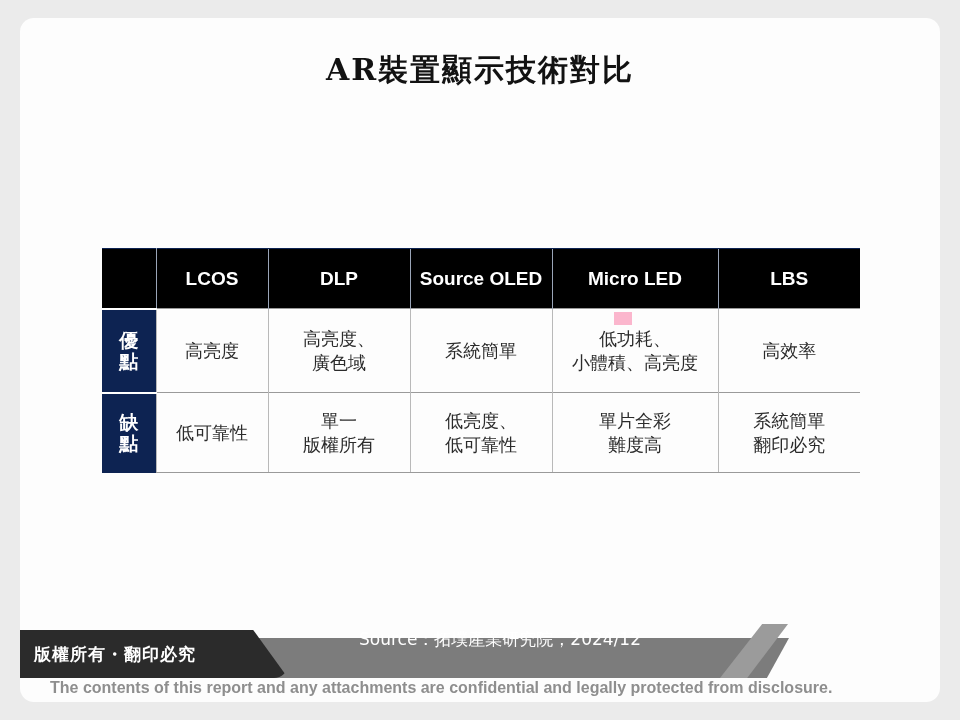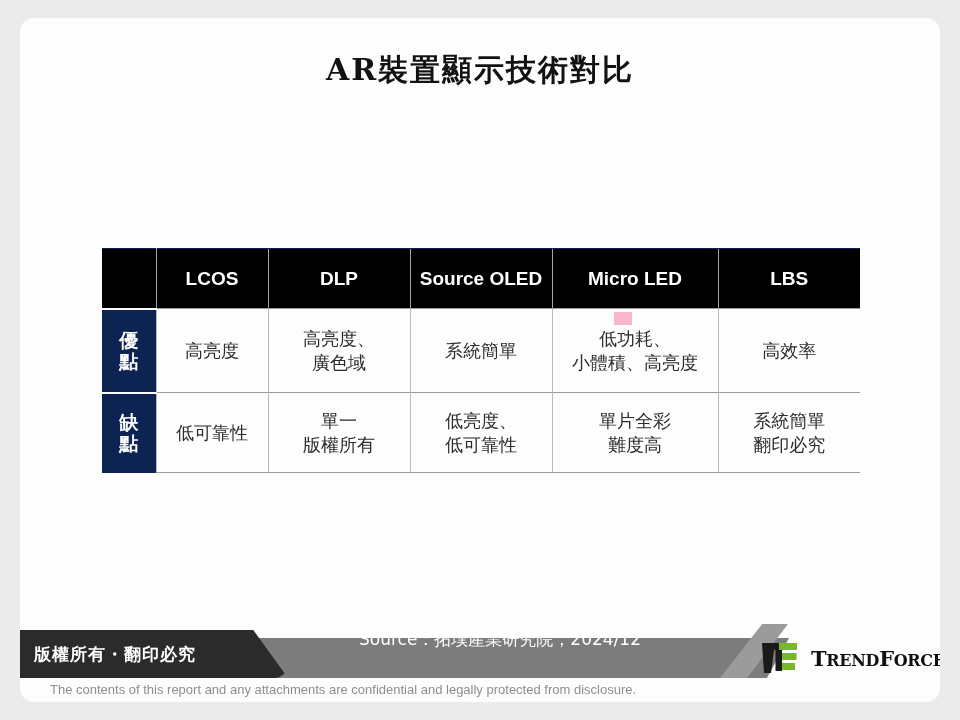--- a/index.html
+++ b/index.html
@@ -231,22 +231,22 @@
     white-space: nowrap;
   }
   #logo-text .sm { font-size: 16px; }
 
   #disclaimer {
     position: absolute;
     z-index: 5;
     left: 30px;
     bottom: 5px;
     font-family: "Liberation Sans", sans-serif;
-    font-size: 13px;
-    font-weight: 400;
+    font-size: 16px;
+    font-weight: 700;
     color: #8e8e8e;
     white-space: nowrap;
   }
 </style>
 </head>
 <body>
 
 <div id="slide">
 
   <div id="watermark">
@@ -334,28 +334,17 @@
   </div>
 
   <div id="footer">
     <div id="gray-band"></div>
     <div id="gray-band-tail"></div>
     <div id="gray-band-shade"></div>
     <div id="black-band"></div>
     <div id="copyright">版權所有・翻印必究</div>
     <div id="source">Source：拓墣產業研究院，2024/12</div>
 
-    <div id="logo">
-      <svg id="logo-mark" viewBox="0 0 42 30">
-        <polygon points="0,0 13,0 9,30 2,30" fill="#1a1a1a"></polygon>
-        <polygon points="11,0 26,0 24,7 9,7" fill="#1a1a1a"></polygon>
-        <rect x="17" y="0" width="18" height="7" fill="#76b82a"></rect>
-        <rect x="15.5" y="10" width="19" height="7" fill="#76b82a"></rect>
-        <rect x="14" y="20" width="19" height="7" fill="#76b82a"></rect>
-        <rect x="13.5" y="7" width="6.5" height="21" fill="#1a1a1a"></rect>
-      </svg>
-      <div id="logo-text"><span>T</span><span class="sm">REND</span><span>F</span><span class="sm">ORCE</span></div>
-    </div>
   </div>
 
   <div id="disclaimer">The contents of this report and any attachments are confidential and legally protected from disclosure.</div>
 
 </div>
 
 </body></html>

